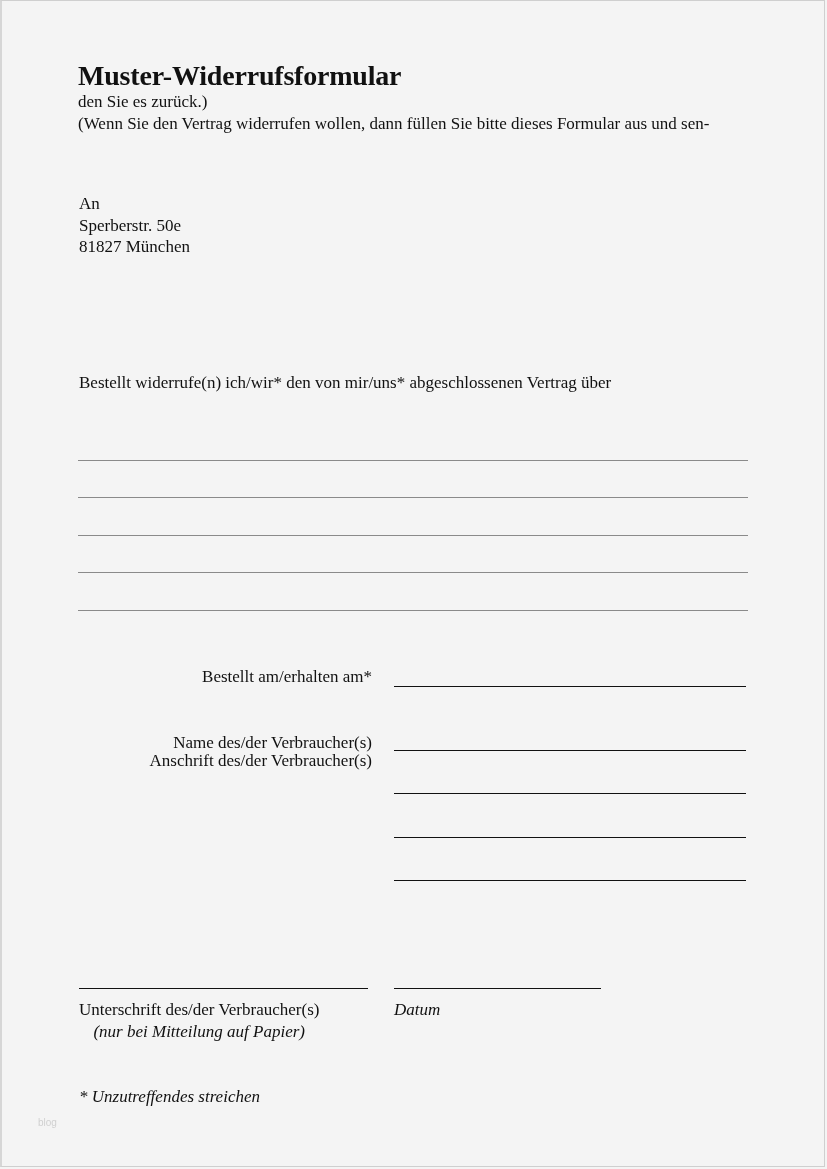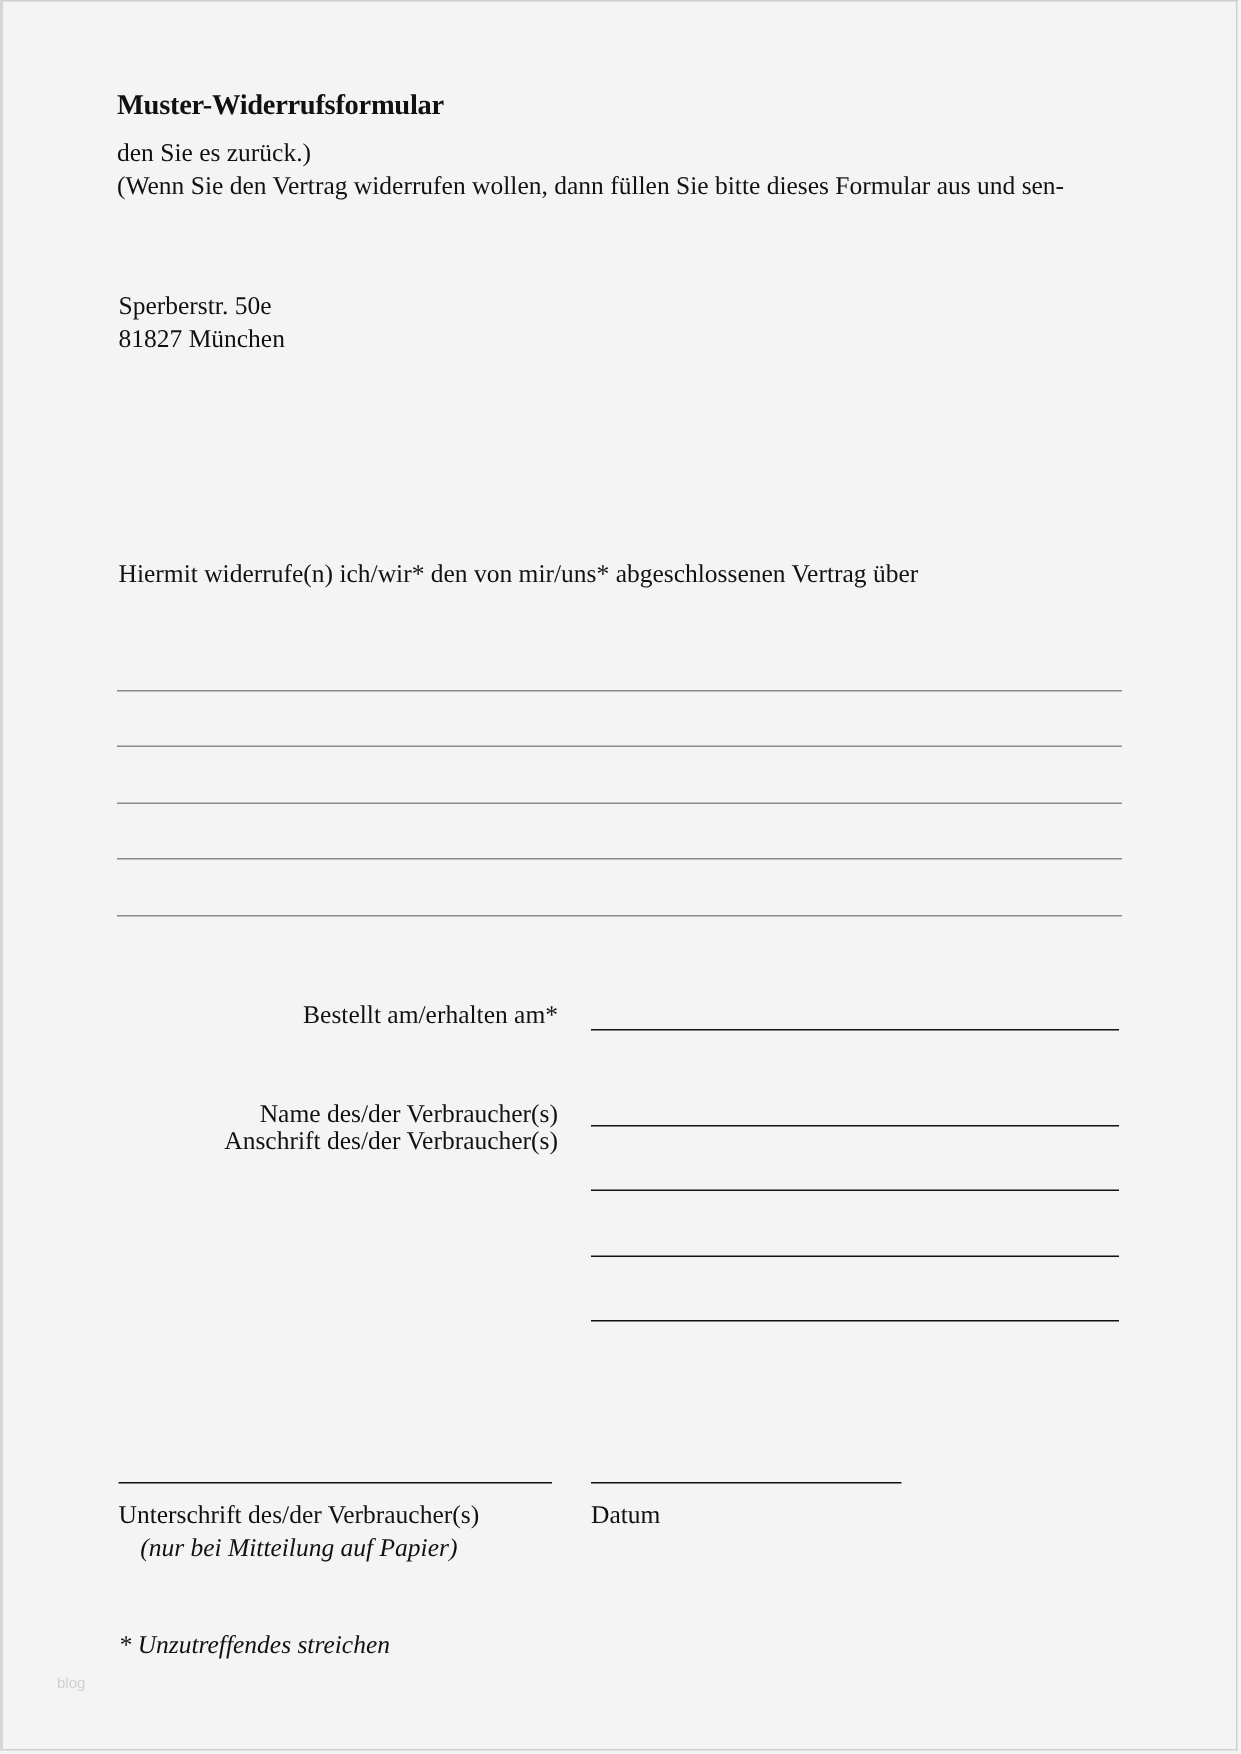--- a/index.html
+++ b/index.html
@@ -14,21 +14,21 @@
     .page-frame {
       position: absolute; left: 0; top: 0;
       width: 825px; height: 1167px;
       border: 1px solid #cfcfcf;
       border-left: 2px solid #d6d6d6;
       box-sizing: border-box;
     }
     .abs { position: absolute; }
     .title {
       left: 78px; top: 60px;
-      font-size: 19px; font-weight: bold;
+      font-size: 28px; font-weight: bold;
       letter-spacing: -0.2px;
     }
     .subtitle {
       left: 78px; top: 91px; width: 680px;
       font-size: 17px; line-height: 22px;
     }
     .address {
       left: 79px; top: 193px;
       font-size: 17px; line-height: 21.5px;
     }
@@ -68,26 +68,27 @@
 <div class="page-frame"></div>
 
 <h1 class="abs title" style="margin:0;">Muster-Widerrufsformular</h1>
 
 <div class="abs subtitle">
   <div>den Sie es zurück.)</div>
   <div>(Wenn Sie den Vertrag widerrufen wollen, dann füllen Sie bitte dieses Formular aus und sen-</div>
 </div>
 
 <div class="abs address">
+  <div>An</div>
   <div>Sperberstr. 50e</div>
   <div>81827 München</div>
 </div>
 
 <div class="abs intro">
-  <div>Hiermit widerrufe(n) ich/wir* den von mir/uns* abgeschlossenen Vertrag über</div>
+  <div>Bestellt widerrufe(n) ich/wir* den von mir/uns* abgeschlossenen Vertrag über</div>
 </div>
 
 <div class="fill-line" style="top:460px;"></div>
 <div class="fill-line" style="top:497px;"></div>
 <div class="fill-line" style="top:535px;"></div>
 <div class="fill-line" style="top:572px;"></div>
 <div class="fill-line" style="top:610px;"></div>
 
 <div class="label-right" style="top:667px;">Bestellt am/erhalten am*</div>
 <div class="field-line" style="top:686px;"></div>
@@ -100,17 +101,17 @@
 <div class="field-line" style="top:837px;"></div>
 <div class="field-line" style="top:880px;"></div>
 
 <div class="sig-line" style="top:988px; left:79px; width:289px;"></div>
 <div class="sig-line" style="top:988px; left:394px; width:207px;"></div>
 
 <div class="sig-label" style="top:999px; left:79px;">
   <div>Unterschrift des/der Verbraucher(s)</div>
   <div class="italic">(nur bei Mitteilung auf Papier)</div>
 </div>
-<div class="sig-label" style="top:999px; left:394px;">Datum</div>
+<div class="sig-label" style="top:999px; left:394px;font-style:italic;">Datum</div>
 
 <div class="abs italic" style="left:79px; top:1087px; font-size:17px;">* Unzutreffendes streichen</div>
 
 <div class="abs watermark">blog</div>
 
 </body></html>

